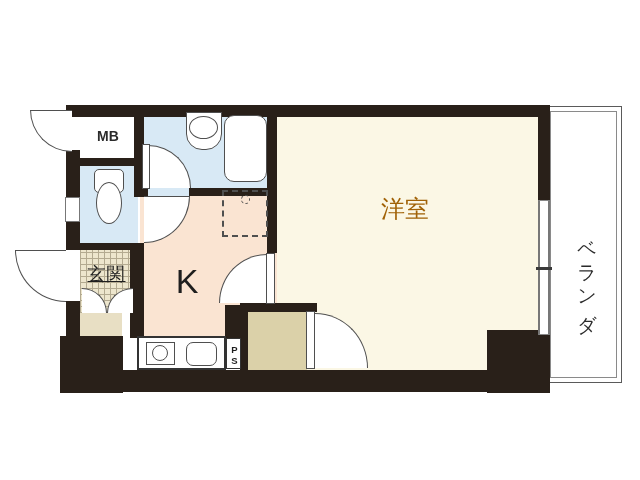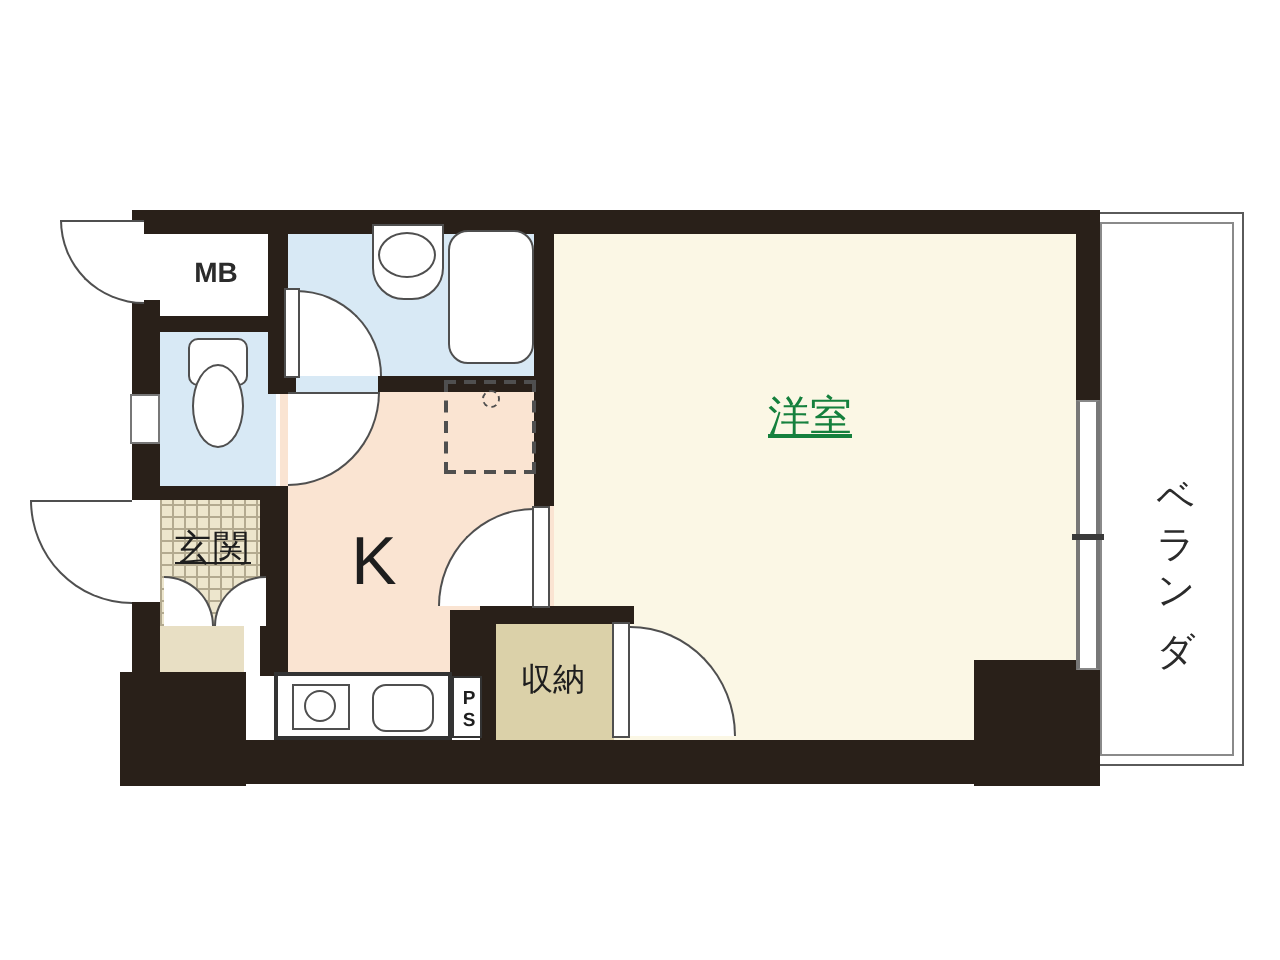--- a/index.html
+++ b/index.html
@@ -112,23 +112,22 @@
               border-top:1.5px solid var(--line);border-right:1.5px solid var(--line);"></div>
   <div class="door" style="left:107px;top:288px;width:26px;height:25px;border-radius:100% 0 0 0;
               border-top:1.5px solid var(--line);border-left:1.5px solid var(--line);"></div>
 
   <div class="label" style="left:80px;top:128px;width:56px;font-size:14px;font-weight:600;color:#2b2b2b;">MB</div>
 
   <div class="label" style="left:80px;top:262px;width:53px;font-size:18px;color:#1e1e1e;letter-spacing:1px;text-decoration:underline;">玄関</div>
 
   <div class="label" style="left:142px;top:262px;width:90px;font-size:34px;color:#1e1e1e;">K</div>
 
-  <div class="label" style="left:246px;top:330px;width:61px;font-size:16px;color:#1e1e1e;">収納</div>
 
   <div class="label vtext" style="left:228px;top:341px;width:12px;height:28px;font-size:9.5px;font-weight:600;color:#1e1e1e;line-height:12px;">PS</div>
 
   <div class="label" style="left:330px;top:192px;width:150px;">
-    <div style="font-size:21px;line-height:34px;color:#15803d;text-decoration:underline;">洋室</div>
+    <div style="font-size:24px;line-height:34px;color:#a16207;">洋室</div>
   </div>
 
   <div class="label vtext" style="left:570px;top:196px;width:30px;height:160px;font-size:19px;color:#2b2b2b;letter-spacing:3px;">ベランダ</div>
 
 </div>
 
 </body></html>

